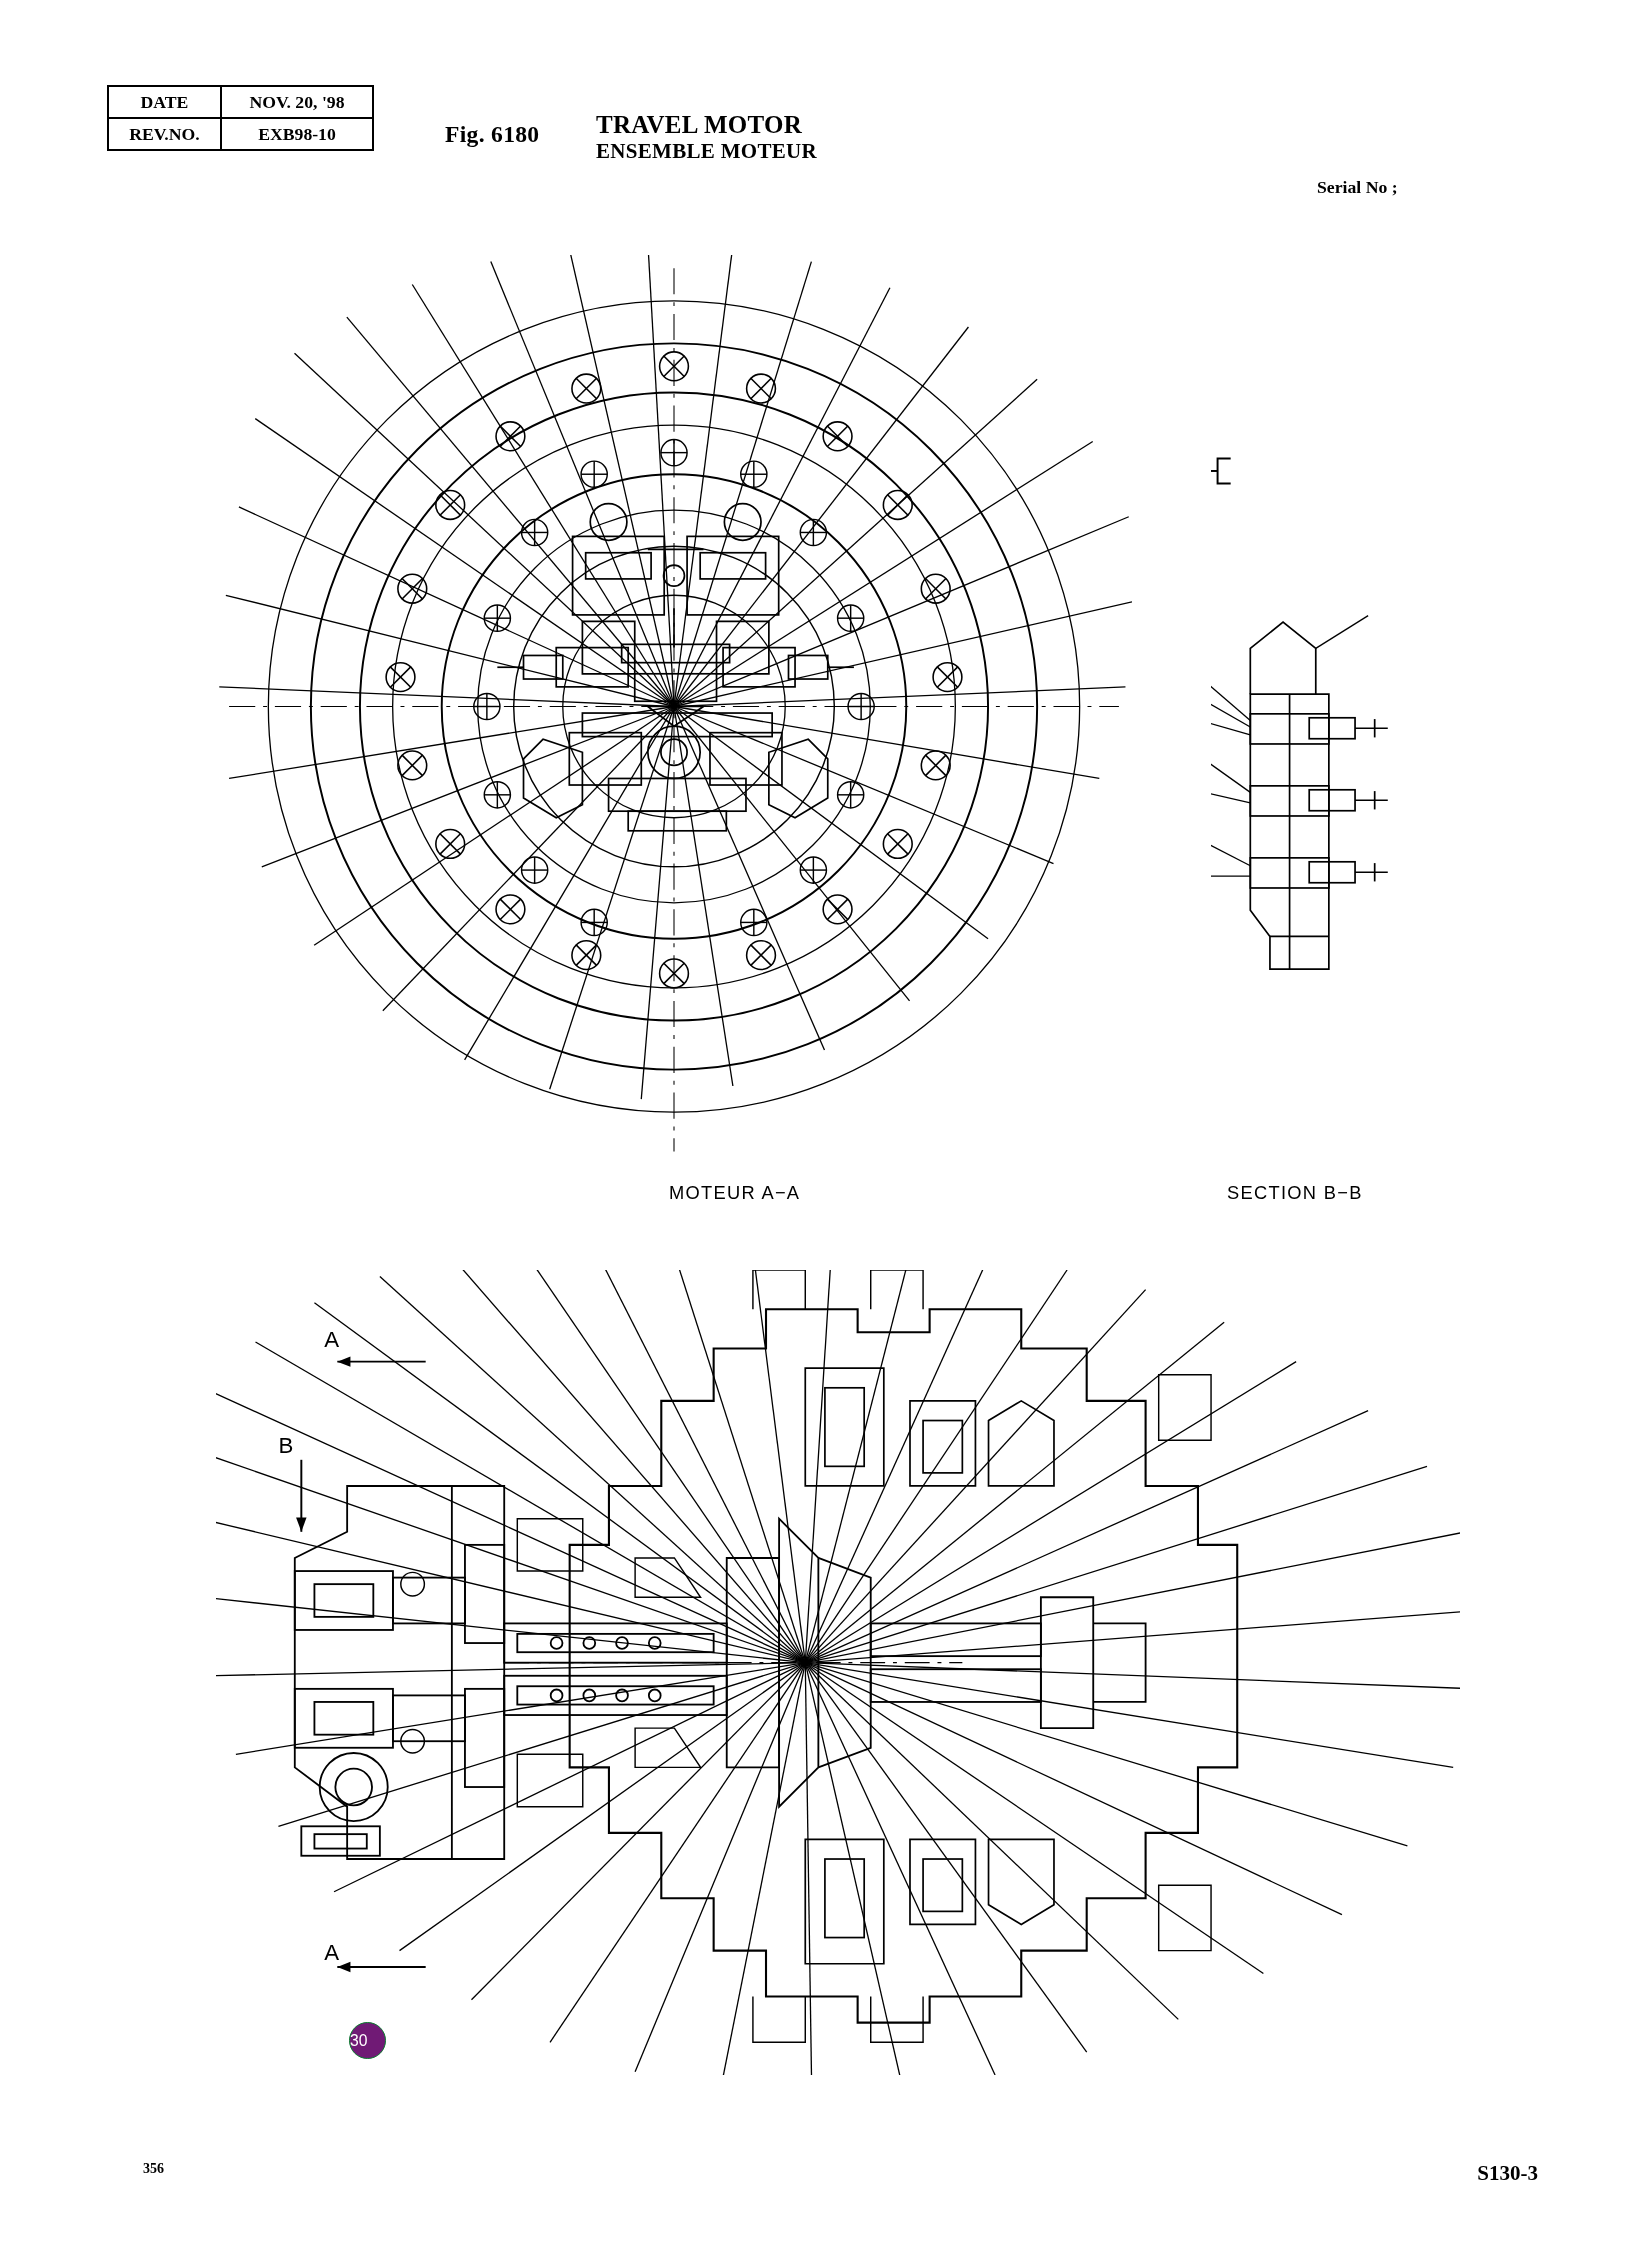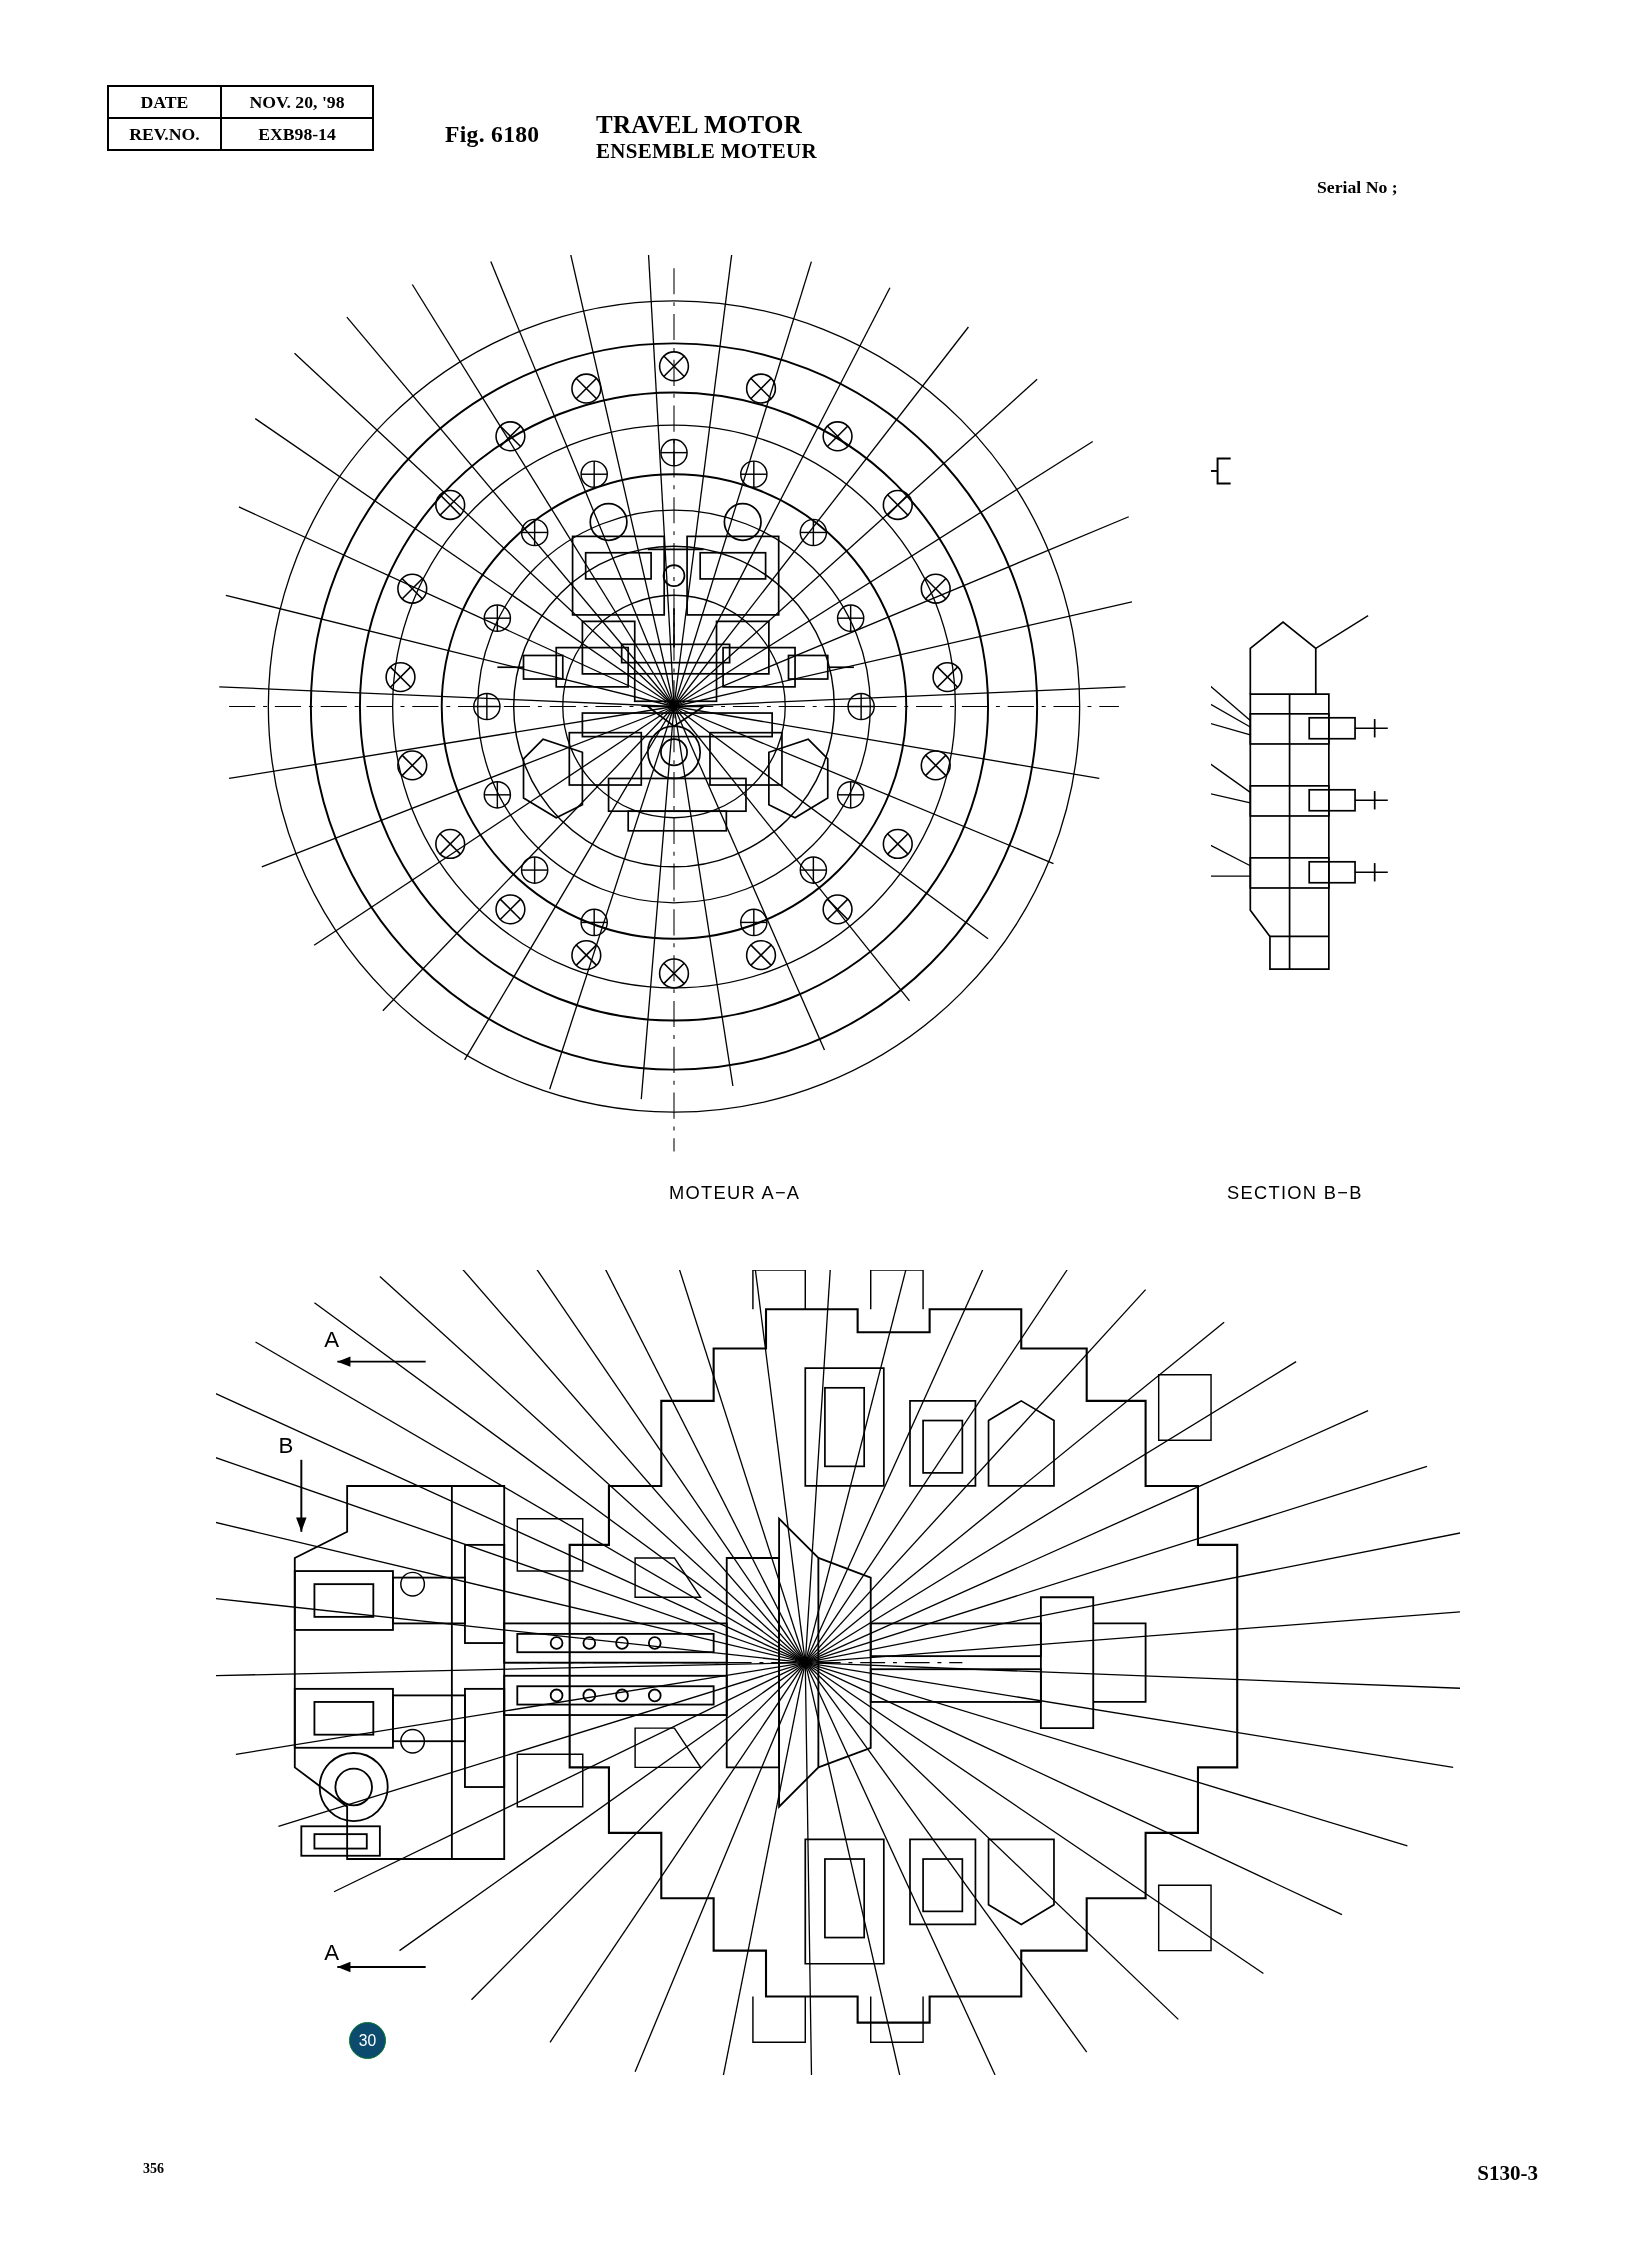--- a/index.html
+++ b/index.html
@@ -93,27 +93,27 @@
   #drawing-main       { left: 216px;  top: 1270px; width: 1244px; height: 805px; }
 
   
   .callout-bubble {
     position: absolute;
     left: 349px;
     top: 2022px;
     width: 35px;
     height: 35px;
     border-radius: 50%;
-    background: #0c4a6e;
+    background: #701a75;
     border: 1.3px solid #0a7c2e;
     color: #ffffff;
     font-family: "Liberation Sans", sans-serif;
     font-size: 15.7px;
     line-height: 35px;
-    text-align: center;
+    text-align: left;
     font-weight: normal;
   }
 
   
   .footer-page {
     position: absolute;
     left: 101px;
     top: 2161px;
     font-size: 14px;
     font-weight: bold;
@@ -135,21 +135,21 @@
 <body>
 
 <table class="header-table">
   <tbody>
       <tr>
     <td class="label-cell">DATE</td>
     <td class="value-cell">NOV.  20, '98</td>
   </tr>
   <tr>
     <td class="label-cell">REV.NO.</td>
-    <td class="value-cell">EXB98-14</td>
+    <td class="value-cell">EXB98-10</td>
   </tr>
 </tbody>
   </table>
 
 <div class="fig-number">Fig. 6180</div>
 <div class="title-en">TRAVEL MOTOR</div>
 <div class="title-fr">ENSEMBLE MOTEUR</div>
 <div class="serial-no">Serial No ;</div>
 
 <div class="drawing" id="drawing-section-aa">

